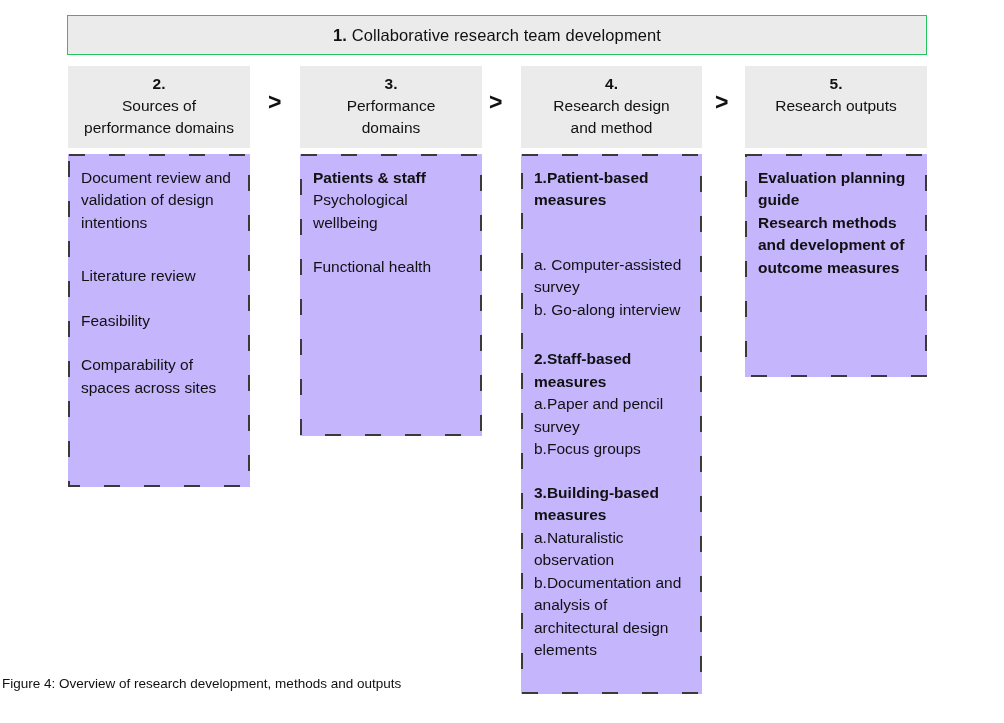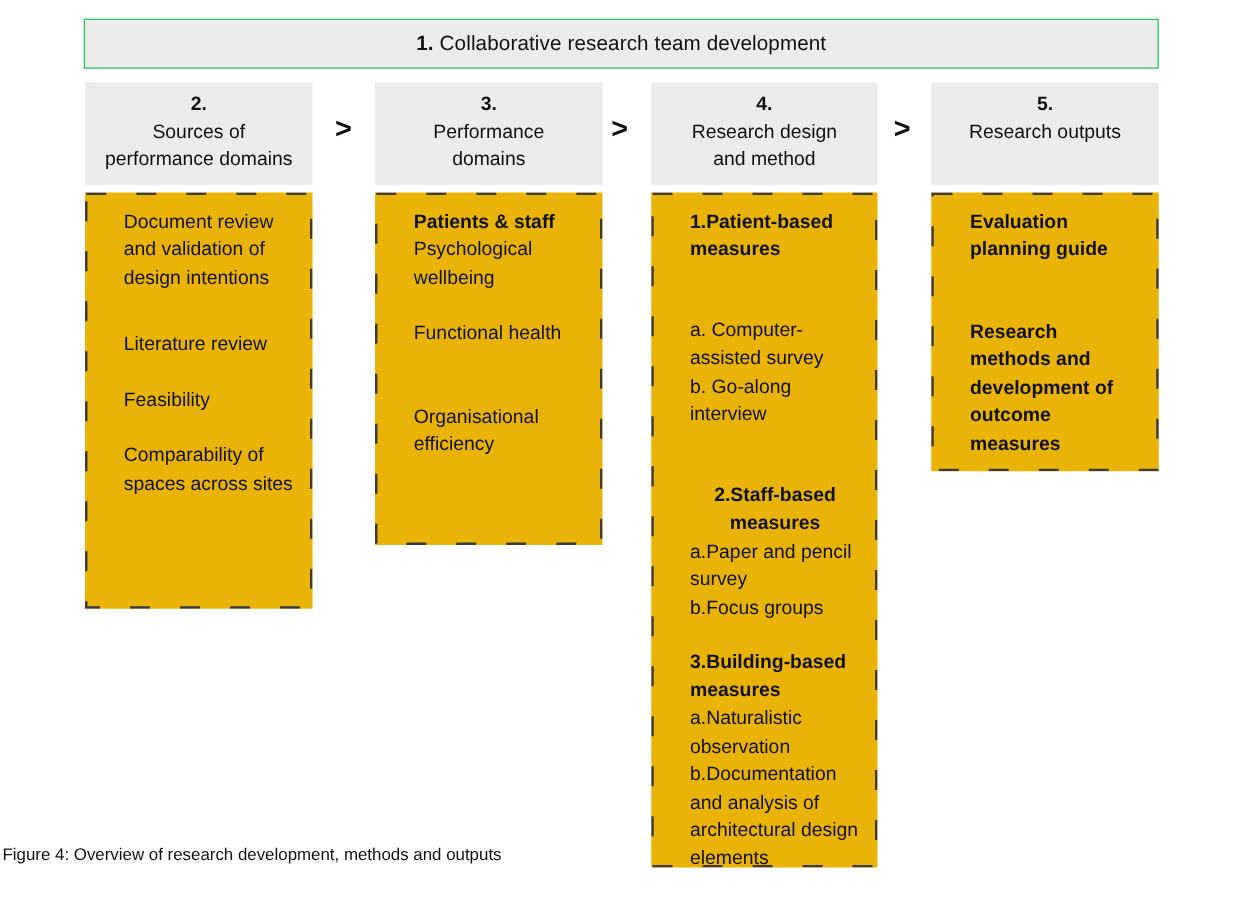--- a/index.html
+++ b/index.html
@@ -59,24 +59,24 @@
   .col-head .num {
     font-weight: bold;
     font-size: 15.5px;
     display: block;
   }
   .col-head .ttl {
     display: block;
   }
 
   .col-body {
-    background: #eab308;
+    background: #c4b5fd;
     box-sizing: border-box;
     margin-top: 6px;
-    padding: 13px 14px 13px 31px;
+    padding: 13px 14px 13px 13px;
     
     position: relative;
   }
   .col-body .dashframe {
     position: absolute;
     left: 0; top: 0;
     width: 100%;
     height: 100%;
     pointer-events: none;
   }
@@ -157,54 +157,53 @@
     <span class="ttl">Performance</span>
     <span class="ttl">domains</span>
   </div>
   <div class="col-body" style="height:282px;">
     <svg class="dashframe" preserveAspectRatio="none" viewBox="0 0 182 282">
         <rect x="1" y="1" width="180" height="280"></rect>
       </svg>
     <div class="item bold gap-xs">Patients &amp; staff</div>
     <div class="item" style="">Psychological wellbeing</div>
     <div class="item gap-md">Functional health</div>
-    <div class="item" style="margin-top:44px;">Organisational efficiency</div>
   </div>
 </div>
 
 <div class="col" style="left:521px; width:181px;">
   <div class="col-head" style="height:82px;">
     <span class="num">4.</span>
     <span class="ttl">Research design</span>
     <span class="ttl">and method</span>
   </div>
   <div class="col-body" style="height:540px;">
     <svg class="dashframe" preserveAspectRatio="none" viewBox="0 0 181 540">
         <rect x="1" y="1" width="179" height="538"></rect>
       </svg>
     <div class="item bold gap-xs">1.Patient-based measures</div>
     <div class="item" style="margin-top:42px;">a. Computer-assisted survey</div>
     <div class="item gap-xs">b. Go-along interview</div>
-    <div class="item bold" style="margin-top:42px;text-align:center;">2.Staff-based measures</div>
+    <div class="item bold" style="margin-top:27px;">2.Staff-based measures</div>
     <div class="item gap-xs">a.Paper and pencil survey</div>
     <div class="item gap-xs">b.Focus groups</div>
     <div class="item bold" style="margin-top:21px;">3.Building-based measures</div>
     <div class="item gap-xs">a.Naturalistic observation</div>
     <div class="item gap-xs">b.Documentation and analysis of architectural design elements</div>
   </div>
 </div>
 
 <div class="col" style="left:745px; width:182px;">
   <div class="col-head" style="height:82px;">
     <span class="num">5.</span>
     <span class="ttl">Research outputs</span>
     <span class="ttl"></span>
   </div>
   <div class="col-body" style="height:223px;font-weight:bold;">
     <svg class="dashframe" preserveAspectRatio="none" viewBox="0 0 182 223">
         <rect x="1" y="1" width="180" height="221"></rect>
       </svg>
     <div class="item gap-xs">Evaluation planning guide</div>
-    <div class="item" style="margin-top:43px;">Research methods and development of outcome measures</div>
+    <div class="item" style="">Research methods and development of outcome measures</div>
   </div>
 </div>
 
 <div class="caption">Figure 4: Overview of research development, methods and outputs</div>
 
 </body></html>

